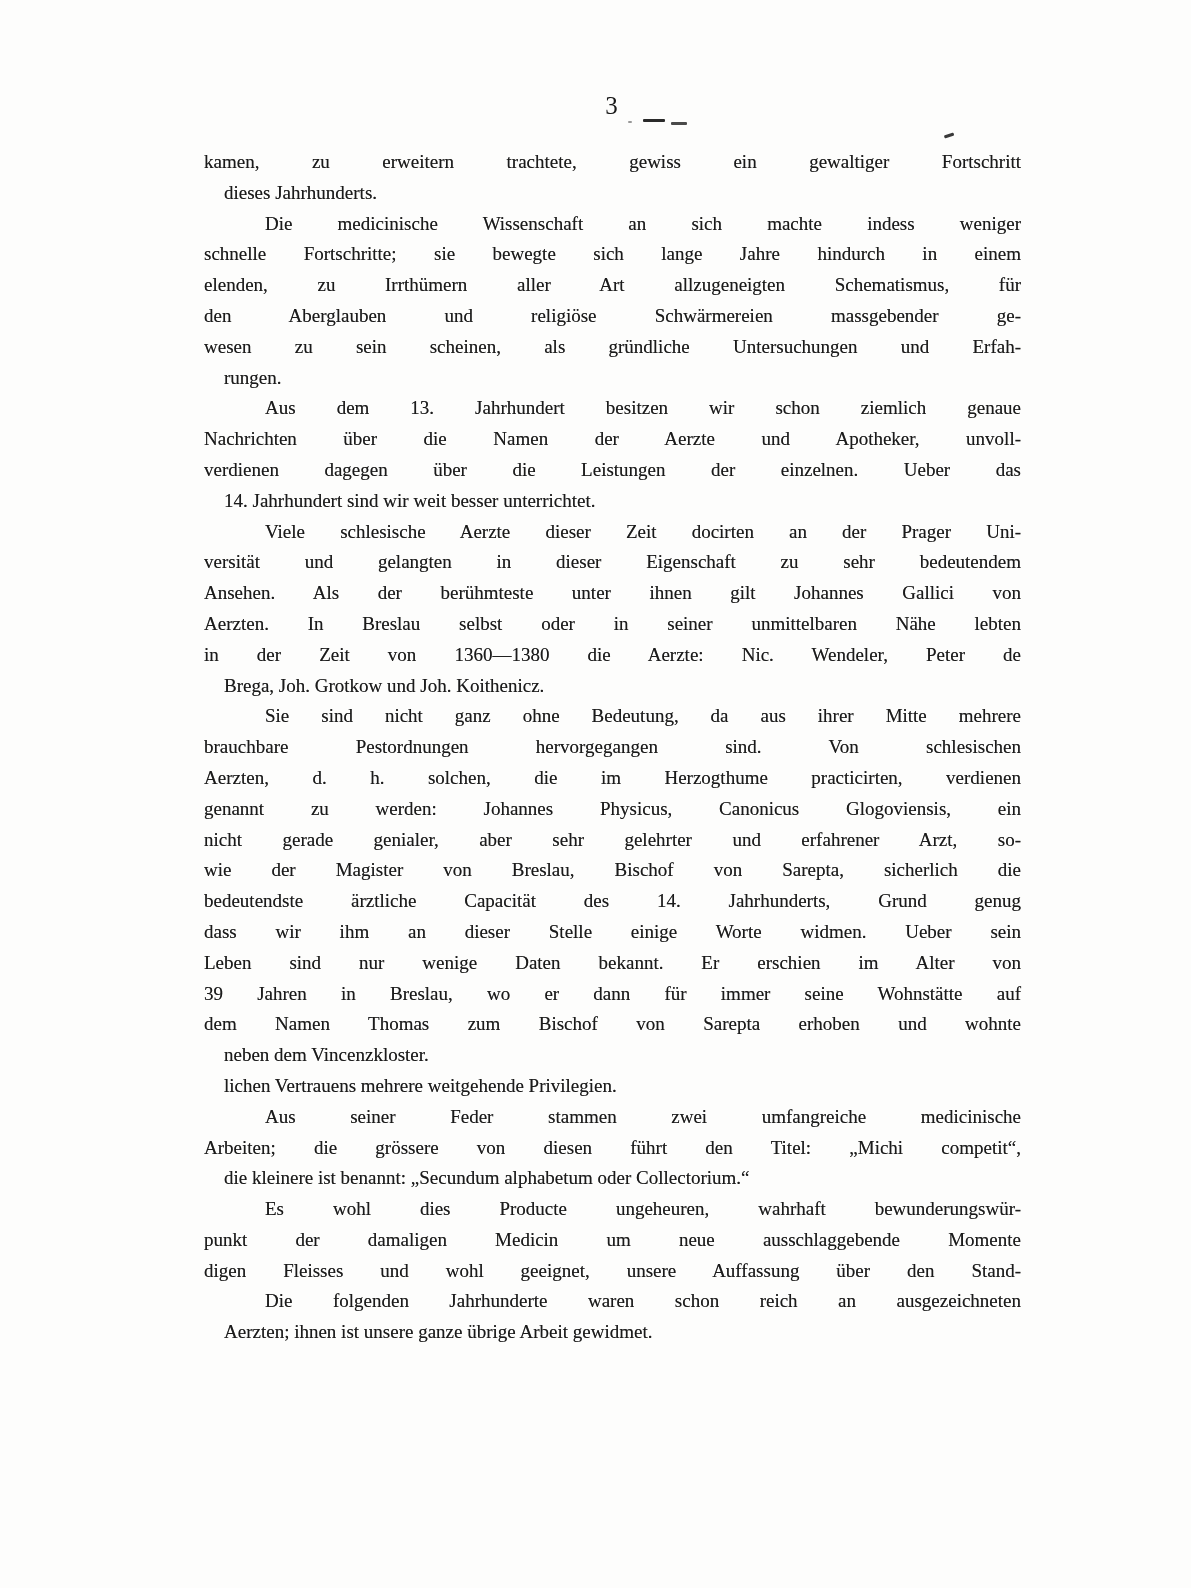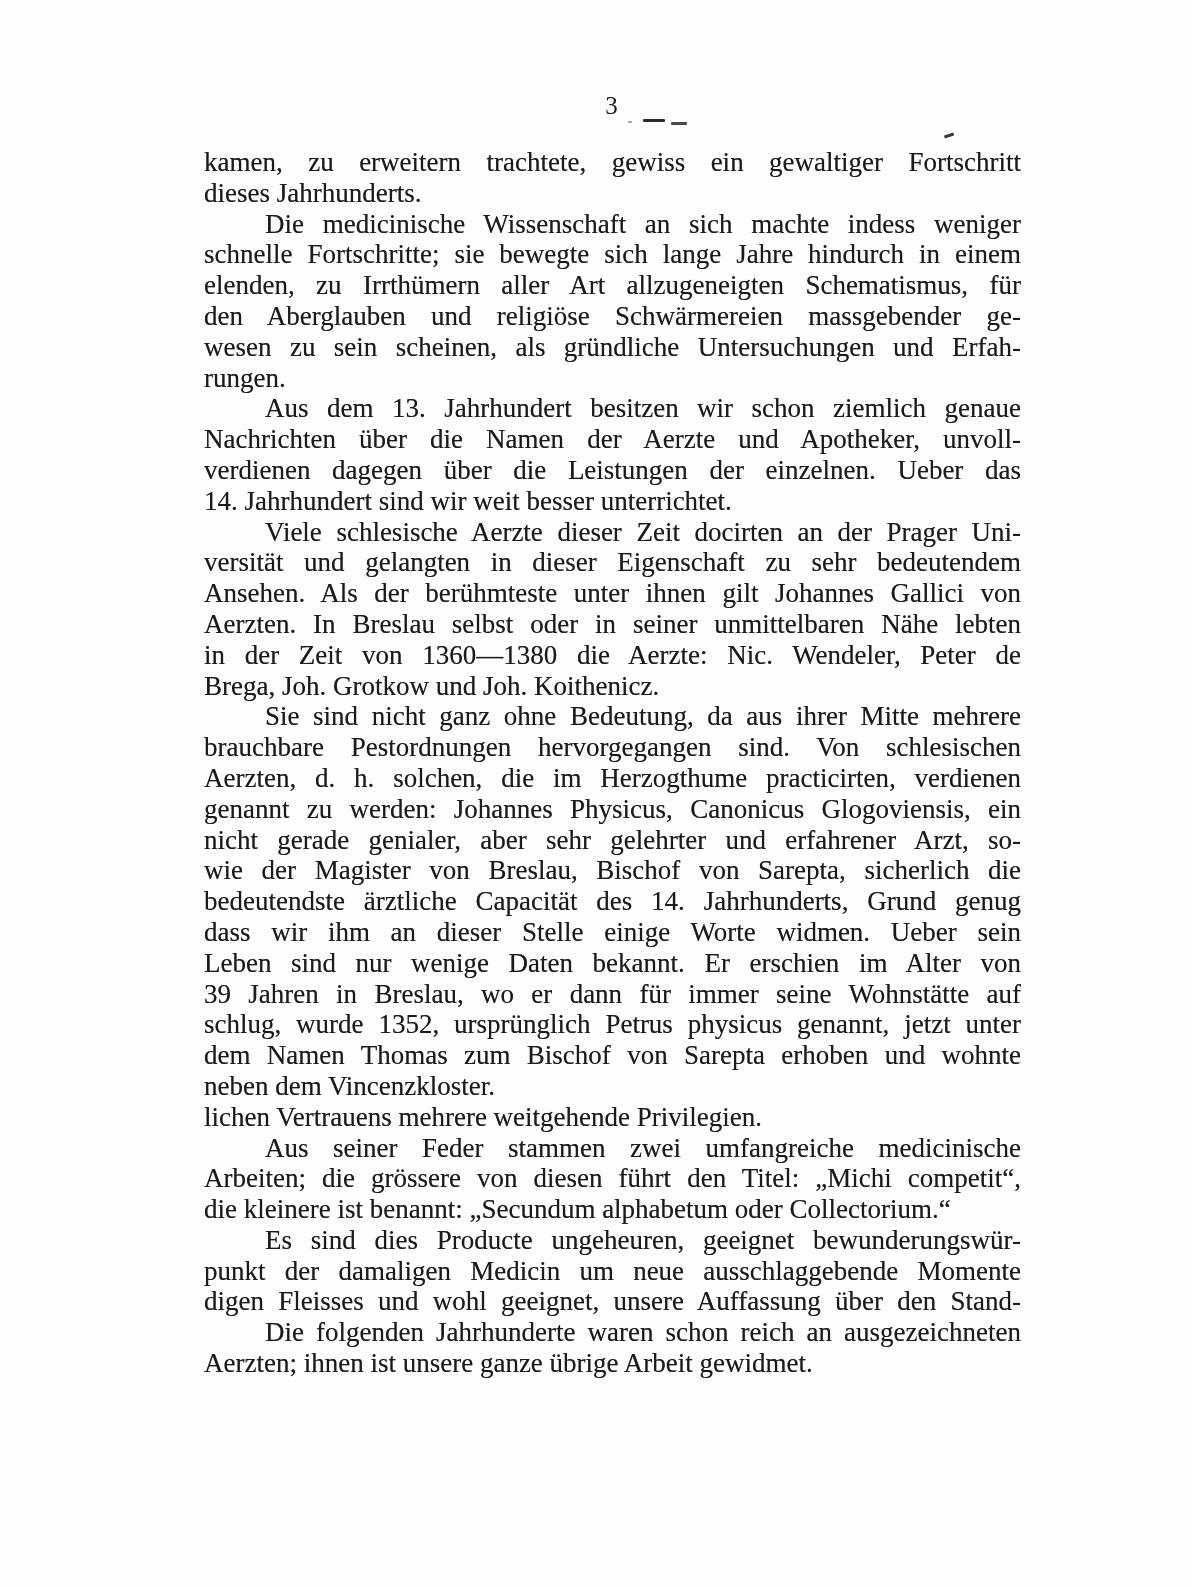--- a/index.html
+++ b/index.html
@@ -47,33 +47,34 @@
   }
   
   .text-block {
     position: absolute;
     left: 204px;
     top: 147px;
     width: 817px;
   }
   .paragraph { margin: 0; padding: 0; }
   .line {
-    font-size: 27px;
+    font-size: 19px;
     line-height: 30.8px;
     height: 30.8px;
     text-align: justify;
     text-align-last: justify;
     white-space: normal;
     overflow: visible;
     
     text-shadow: 0 0 0.5px rgba(20,20,20,0.55);
   }
   .line.para-end {
     text-align: right;
     text-align-last: left;
+    margin-left: 20px;
   }
   .line.para-start.indented {
     text-indent: 61px;
   }
 </style>
 </head>
 <body>
 
 <div class="page">
 
@@ -115,34 +116,33 @@
         <div class="line para-start indented">Sie sind nicht ganz ohne Bedeutung, da aus ihrer Mitte mehrere</div>
         <div class="line">brauchbare Pestordnungen hervorgegangen sind.  Von schlesischen</div>
         <div class="line">Aerzten, d. h. solchen, die im Herzogthume practicirten, verdienen</div>
         <div class="line">genannt zu werden: Johannes Physicus, Canonicus Glogoviensis, ein</div>
         <div class="line">nicht gerade genialer, aber sehr gelehrter und erfahrener Arzt, so-</div>
         <div class="line">wie der Magister von Breslau, Bischof von Sarepta, sicherlich die</div>
         <div class="line">bedeutendste ärztliche Capacität des 14. Jahrhunderts, Grund genug</div>
         <div class="line">dass wir ihm an dieser Stelle einige Worte widmen.  Ueber sein</div>
         <div class="line">Leben sind nur wenige Daten bekannt.  Er erschien im Alter von</div>
         <div class="line">39 Jahren in Breslau, wo er dann für immer seine Wohnstätte auf</div>
-        <div class="line">schlug, wurde 1352, ursprünglich Petrus physicus genannt, jetzt unter</div>
         <div class="line">dem Namen Thomas zum Bischof von Sarepta erhoben und wohnte</div>
         <div class="line para-end">neben dem Vincenzkloster.</div>
       </div>
       <div class="paragraph">
         <div class="line para-end">lichen Vertrauens mehrere weitgehende Privilegien.</div>
       </div>
       <div class="paragraph">
         <div class="line para-start indented">Aus seiner Feder stammen zwei umfangreiche medicinische</div>
         <div class="line">Arbeiten; die grössere von diesen führt den Titel: „Michi competit“,</div>
         <div class="line para-end">die kleinere ist benannt: „Secundum alphabetum oder Collectorium.“</div>
       </div>
       <div class="paragraph">
-        <div class="line para-start indented">Es sind dies Producte ungeheuren, geeignet bewunderungswür-</div>
+        <div class="line para-start indented">Es wohl dies Producte ungeheuren, wahrhaft bewunderungswür-</div>
         <div class="line">punkt der damaligen Medicin um neue ausschlaggebende Momente</div>
         <div class="line">digen Fleisses und wohl geeignet, unsere Auffassung über den Stand-</div>
       </div>
       <div class="paragraph">
         <div class="line para-start indented">Die folgenden Jahrhunderte waren schon reich an ausgezeichneten</div>
         <div class="line para-end">Aerzten; ihnen ist unsere ganze übrige Arbeit gewidmet.</div>
       </div>
     </div>
 
 </div>

